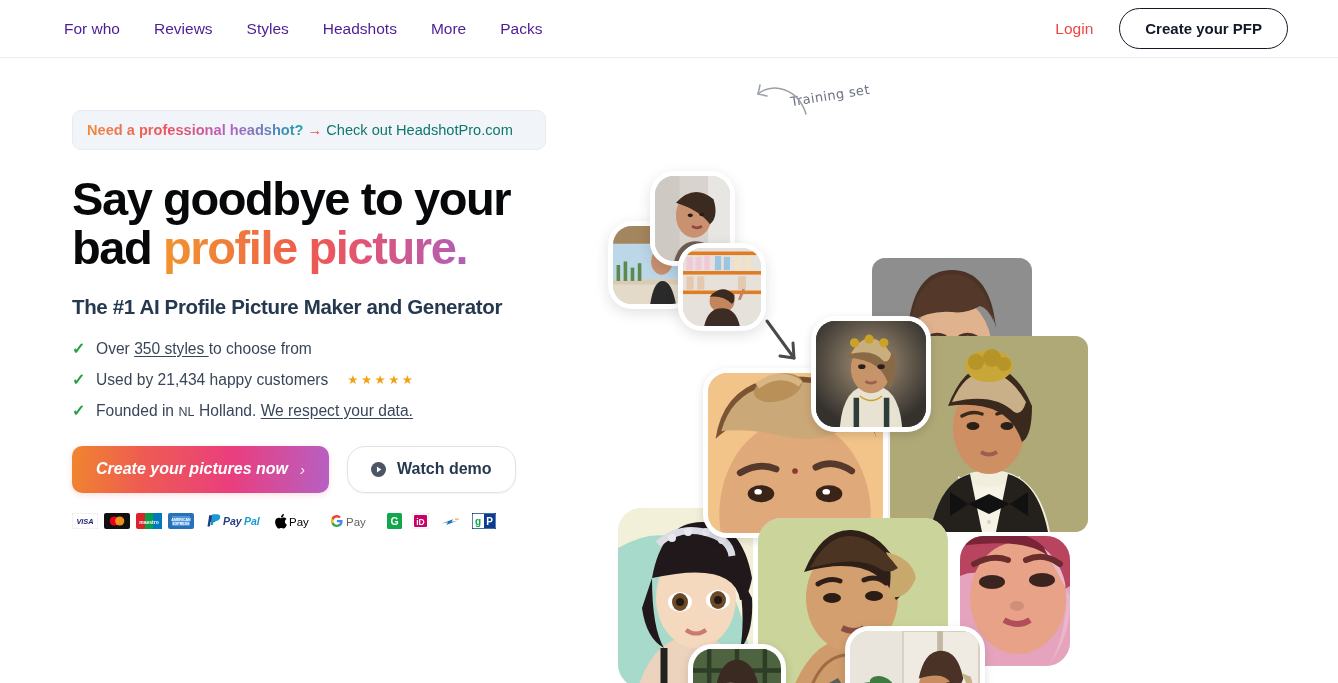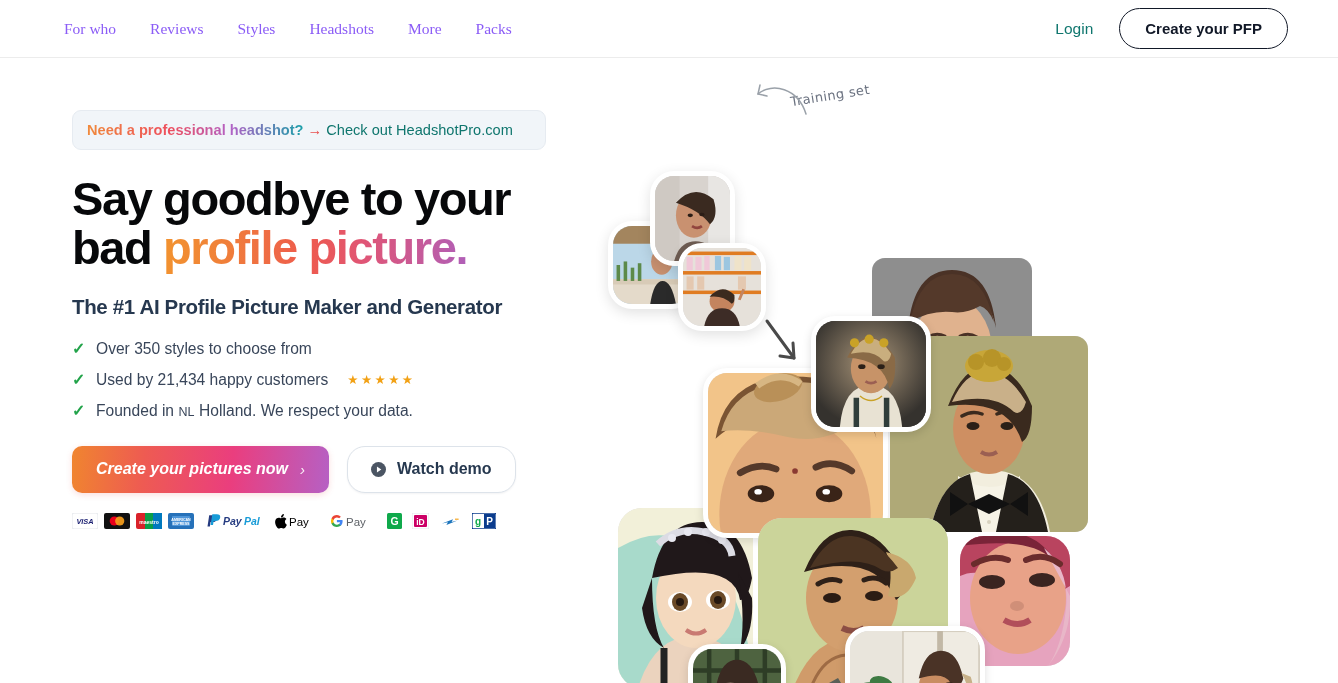--- a/index.html
+++ b/index.html
@@ -30,30 +30,29 @@
   .brand-text {
     font-size: 19.5px; font-weight: bold; color: #111827;
     letter-spacing: -0.2px;
   }
   .nav-links {
     display: flex; align-items: center; gap: 34px;
     margin-left: 64px;
   }
   .nav-link {
     font-size: 15.5px;
-    color: #8b5cf6;
+    color: #4c1d95;
     cursor: pointer;
     white-space: nowrap;
-    font-family: Liberation Serif, serif;
   }
   .nav-right {
     margin-left: auto; margin-right: 50px;
     display: flex; align-items: center; gap: 26px;
   }
-  .login-link { font-size: 15.5px; color: #0f766e; cursor: pointer; }
+  .login-link { font-size: 15.5px; color: #ef4444; cursor: pointer; }
   .pfp-btn {
     border: 1.6px solid #111827;
     border-radius: 999px;
     padding: 11px 25px;
     font-size: 15px; font-weight: bold;
     color: #111827;
     background: #fff;
     cursor: pointer;
     white-space: nowrap;
   }
@@ -112,21 +111,21 @@
   }
 
   
   .features { margin-bottom: 26px; }
   .feature {
     display: flex; align-items: center; gap: 11px;
     font-size: 15.6px; color: #39465A;
     margin-bottom: 13px;
   }
   .check { color: #22A34A; font-size: 16px; font-weight: bold; line-height: 1; width: 13px;}
-  .u-link { text-underline-offset: 2px; }
+  .u-link { text-decoration: underline; text-underline-offset: 2px; }
   .smallcaps { font-size: 12.5px; letter-spacing: .2px; }
   .stars { color: #F2A115; font-size: 12.5px; letter-spacing: 2.4px; margin-left: 8px; }
 
   
   .cta-row { display: flex; align-items: center; gap: 18px; margin-bottom: 20px; }
   .cta-primary {
     background: linear-gradient(95deg,#F0852F 0%, #EE5B52 28%, #EA3E7E 62%, #B660C4 100%);
     color: #fff;
     border: none; border-radius: 10px;
     padding: 0 24px;

